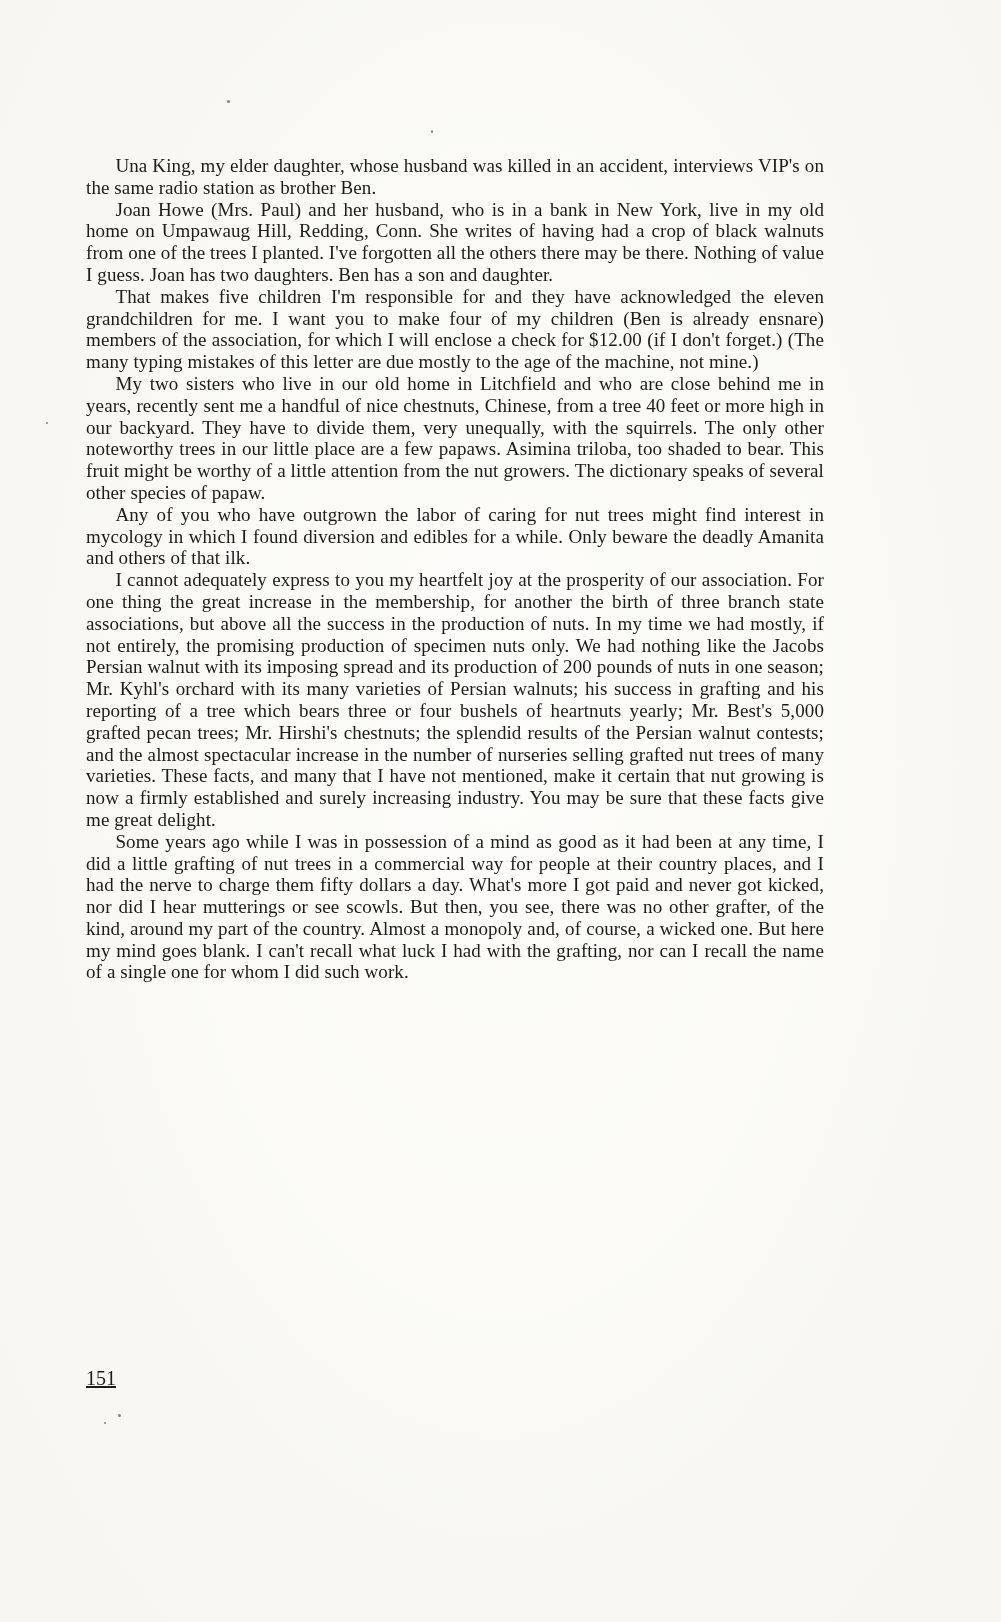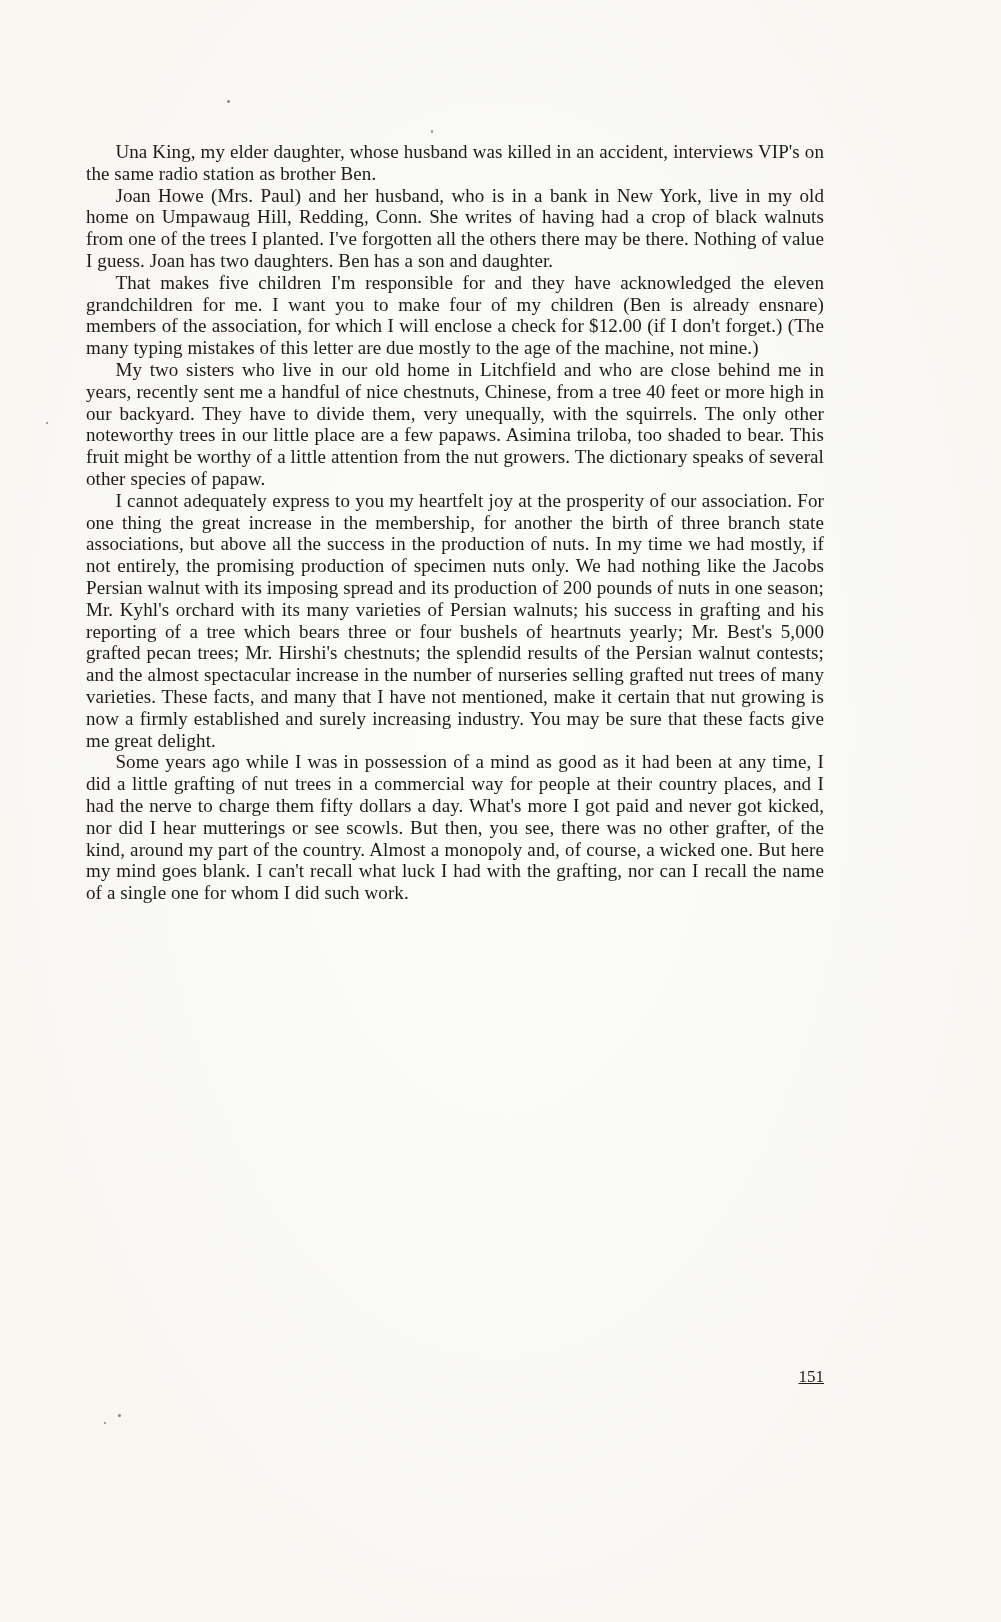--- a/index.html
+++ b/index.html
@@ -22,40 +22,40 @@
     top: 0;
     width: 1001px;
     height: 1622px;
     background:
       radial-gradient(ellipse at 50% 45%, rgba(255,255,255,0.55) 0%, rgba(0,0,0,0.015) 85%),
       #fbfaf5;
   }
   .text-block {
     position: absolute;
     left: 86px;
-    top: 141px;
+    top: 155px;
     width: 738px;
     font-family: Liberation Serif, serif;
   }
   .text-block p {
     margin: 0;
     padding: 0;
     text-align: justify;
     text-indent: 1.55em;
     font-size: 19px;
     line-height: 21.8px;
     letter-spacing: 0.1px;
   }
   .page-number {
     position: absolute;
     top: 1367px;
     left: 86px;
     width: 738px;
-    text-align: right;
-    font-size: 17px;
+    text-align: left;
+    font-size: 20px;
     color: #1c1b18;
     text-decoration: underline;
   }
   .speck {
     position: absolute;
     background: #6a675f;
     border-radius: 50%;
     opacity: 0.8;
   }
 </style>
@@ -68,19 +68,20 @@
   <div class="speck" style="left:431px; top:130px; width:2px; height:3px;"></div>
   <div class="speck" style="left:46px; top:422px; width:2px; height:2px;"></div>
   <div class="speck" style="left:118px; top:1414px; width:3px; height:3px;"></div>
   <div class="speck" style="left:104px; top:1422px; width:2px; height:2px;"></div>
 
   <div class="text-block">
     <p>Una King, my elder daughter, whose husband was killed in an accident, interviews VIP's on the same radio station as brother Ben.</p>
     <p>Joan Howe (Mrs. Paul) and her husband, who is in a bank in New York, live in my old home on Umpawaug Hill, Redding, Conn. She writes of having had a crop of black walnuts from one of the trees I planted. I've forgotten all the others there may be there. Nothing of value I guess. Joan has two daughters. Ben has a son and daughter.</p>
     <p>That makes five children I'm responsible for and they have acknowledged the eleven grandchildren for me. I want you to make four of my children (Ben is already ensnare) members of the association, for which I will enclose a check for $12.00 (if I don't forget.) (The many typing mistakes of this letter are due mostly to the age of the machine, not mine.)</p>
     <p>My two sisters who live in our old home in Litchfield and who are close behind me in years, recently sent me a handful of nice chestnuts, Chinese, from a tree 40 feet or more high in our backyard. They have to divide them, very unequally, with the squirrels. The only other noteworthy trees in our little place are a few papaws. Asimina triloba, too shaded to bear. This fruit might be worthy of a little attention from the nut growers. The dictionary speaks of several other species of papaw.</p>
+    <p>Any of you who have outgrown the labor of caring for nut trees might find interest in mycology in which I found diversion and edibles for a while. Only beware the deadly Amanita and others of that ilk.</p>
     <p>I cannot adequately express to you my heartfelt joy at the prosperity of our association. For one thing the great increase in the membership, for another the birth of three branch state associations, but above all the success in the production of nuts. In my time we had mostly, if not entirely, the promising production of specimen nuts only. We had nothing like the Jacobs Persian walnut with its imposing spread and its production of 200 pounds of nuts in one season; Mr. Kyhl's orchard with its many varieties of Persian walnuts; his success in grafting and his reporting of a tree which bears three or four bushels of heartnuts yearly; Mr. Best's 5,000 grafted pecan trees; Mr. Hirshi's chestnuts; the splendid results of the Persian walnut contests; and the almost spectacular increase in the number of nurseries selling grafted nut trees of many varieties. These facts, and many that I have not mentioned, make it certain that nut growing is now a firmly established and surely increasing industry. You may be sure that these facts give me great delight.</p>
     <p>Some years ago while I was in possession of a mind as good as it had been at any time, I did a little grafting of nut trees in a commercial way for people at their country places, and I had the nerve to charge them fifty dollars a day. What's more I got paid and never got kicked, nor did I hear mutterings or see scowls. But then, you see, there was no other grafter, of the kind, around my part of the country. Almost a monopoly and, of course, a wicked one. But here my mind goes blank. I can't recall what luck I had with the grafting, nor can I recall the name of a single one for whom I did such work.</p>
   </div>
 
   <div class="page-number">151</div>
 
 </div>
 
 </body></html>

